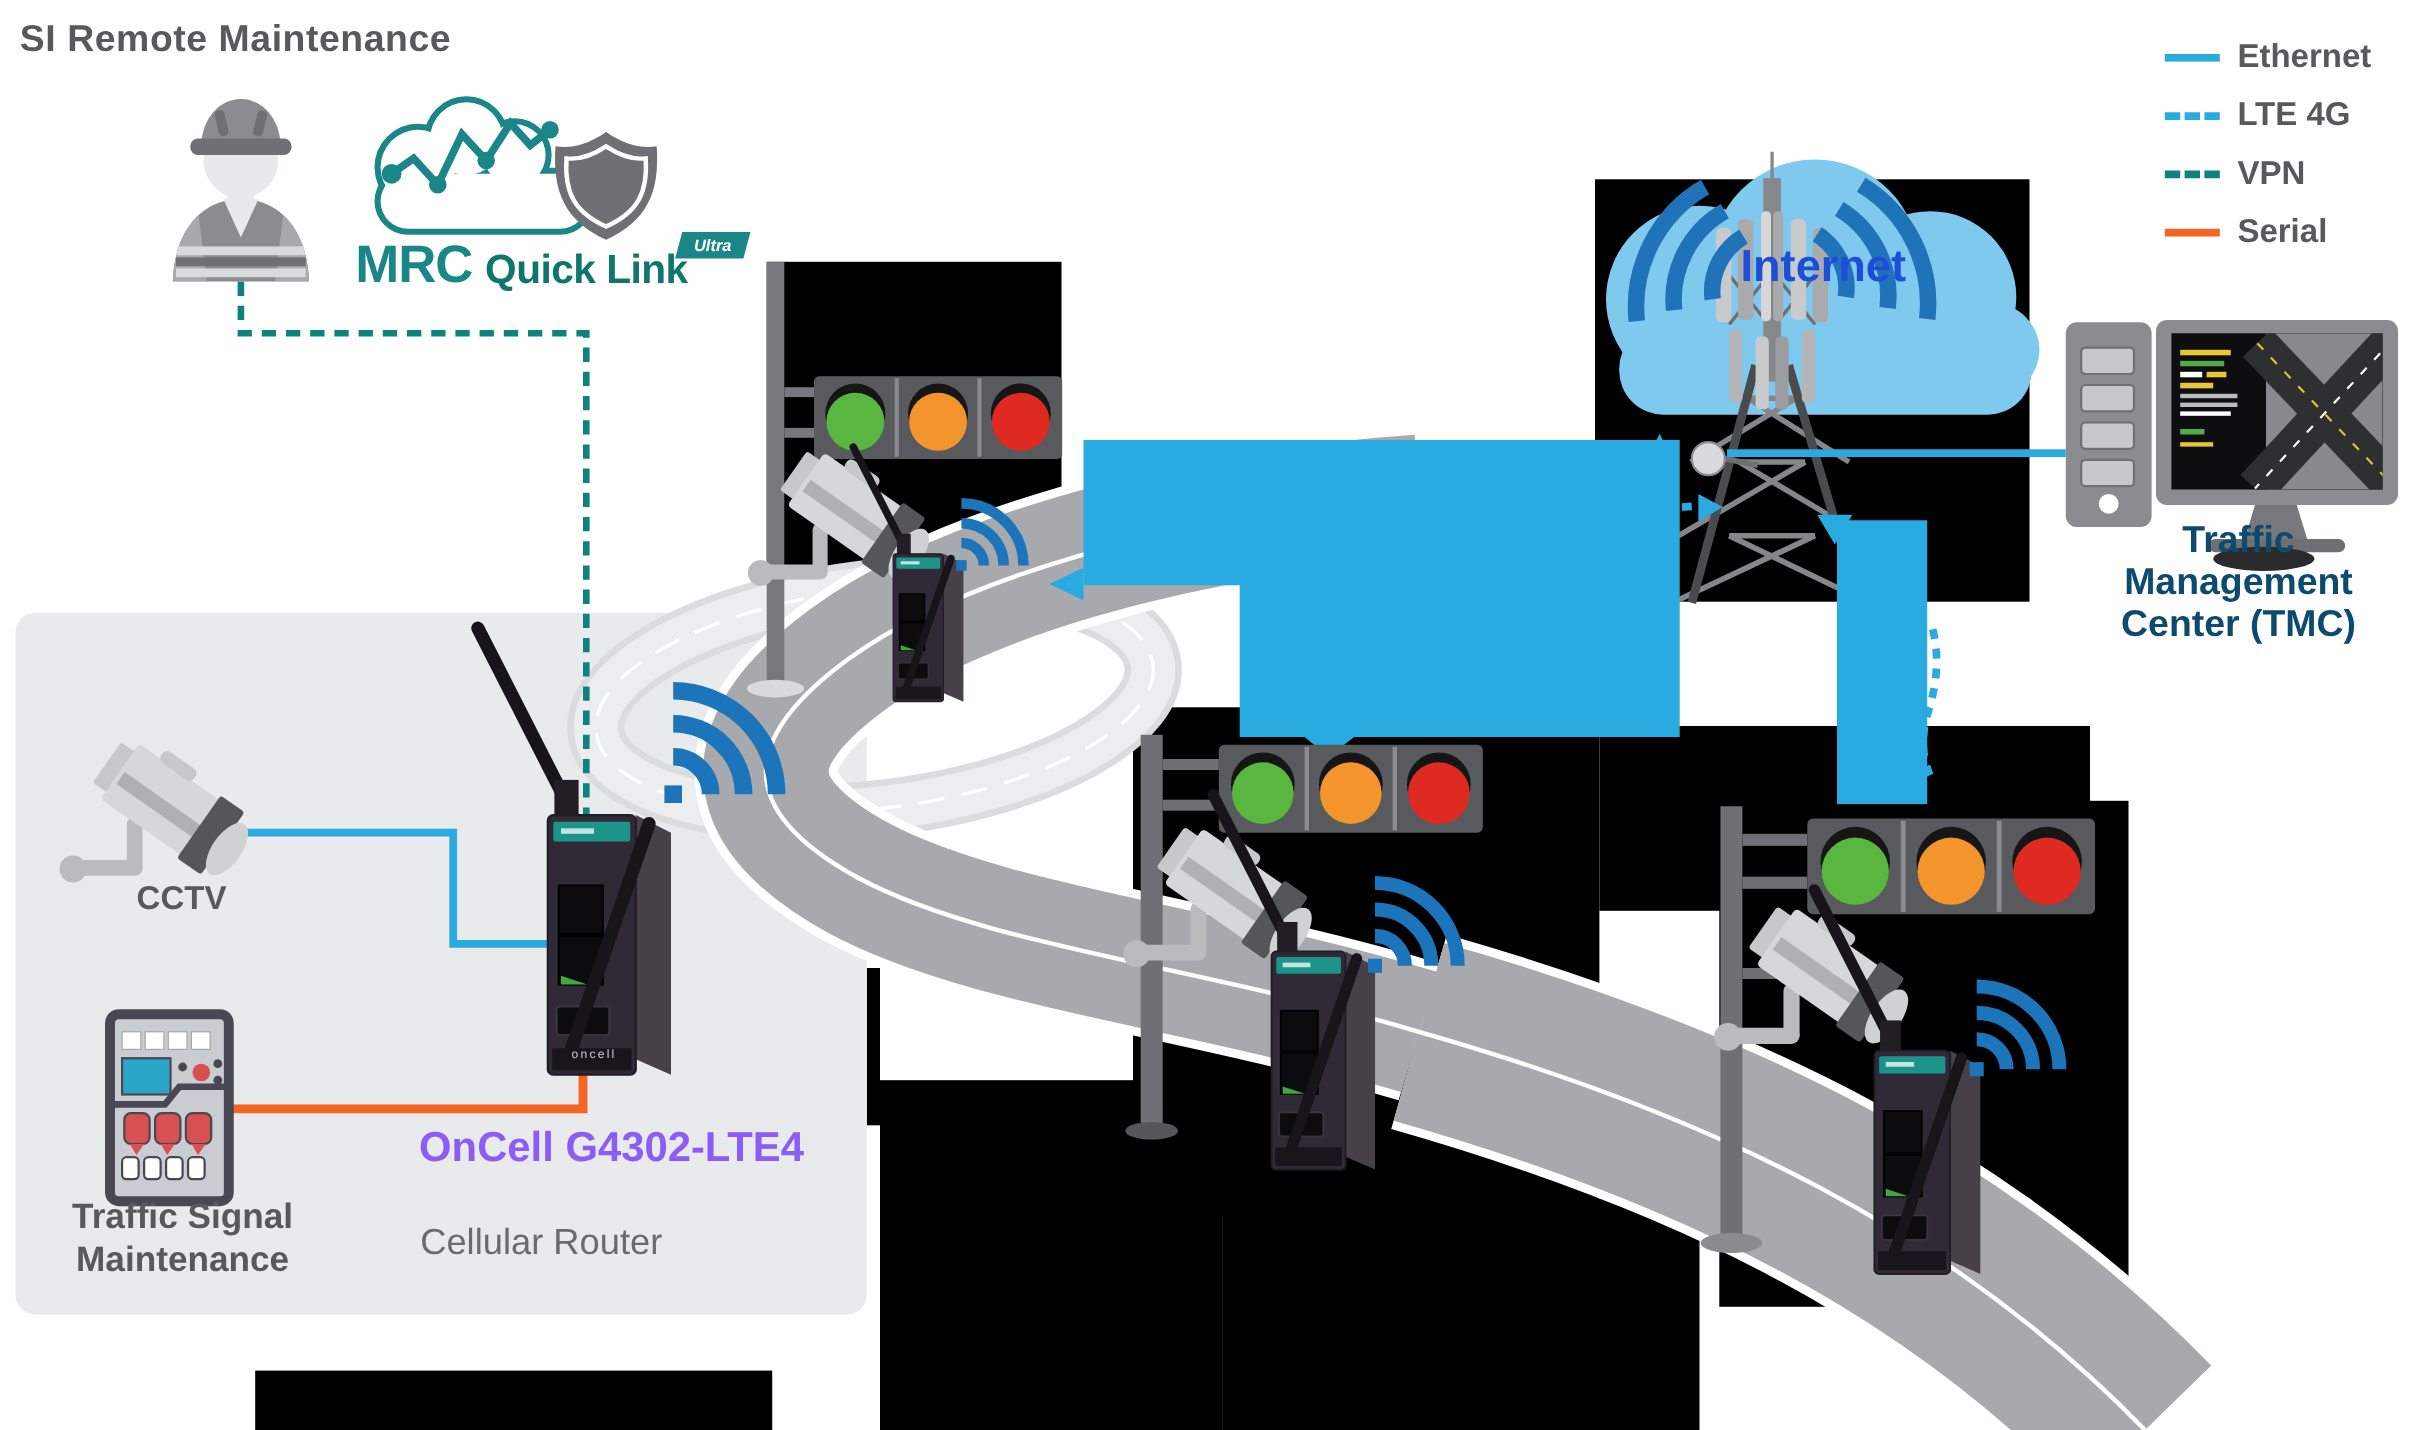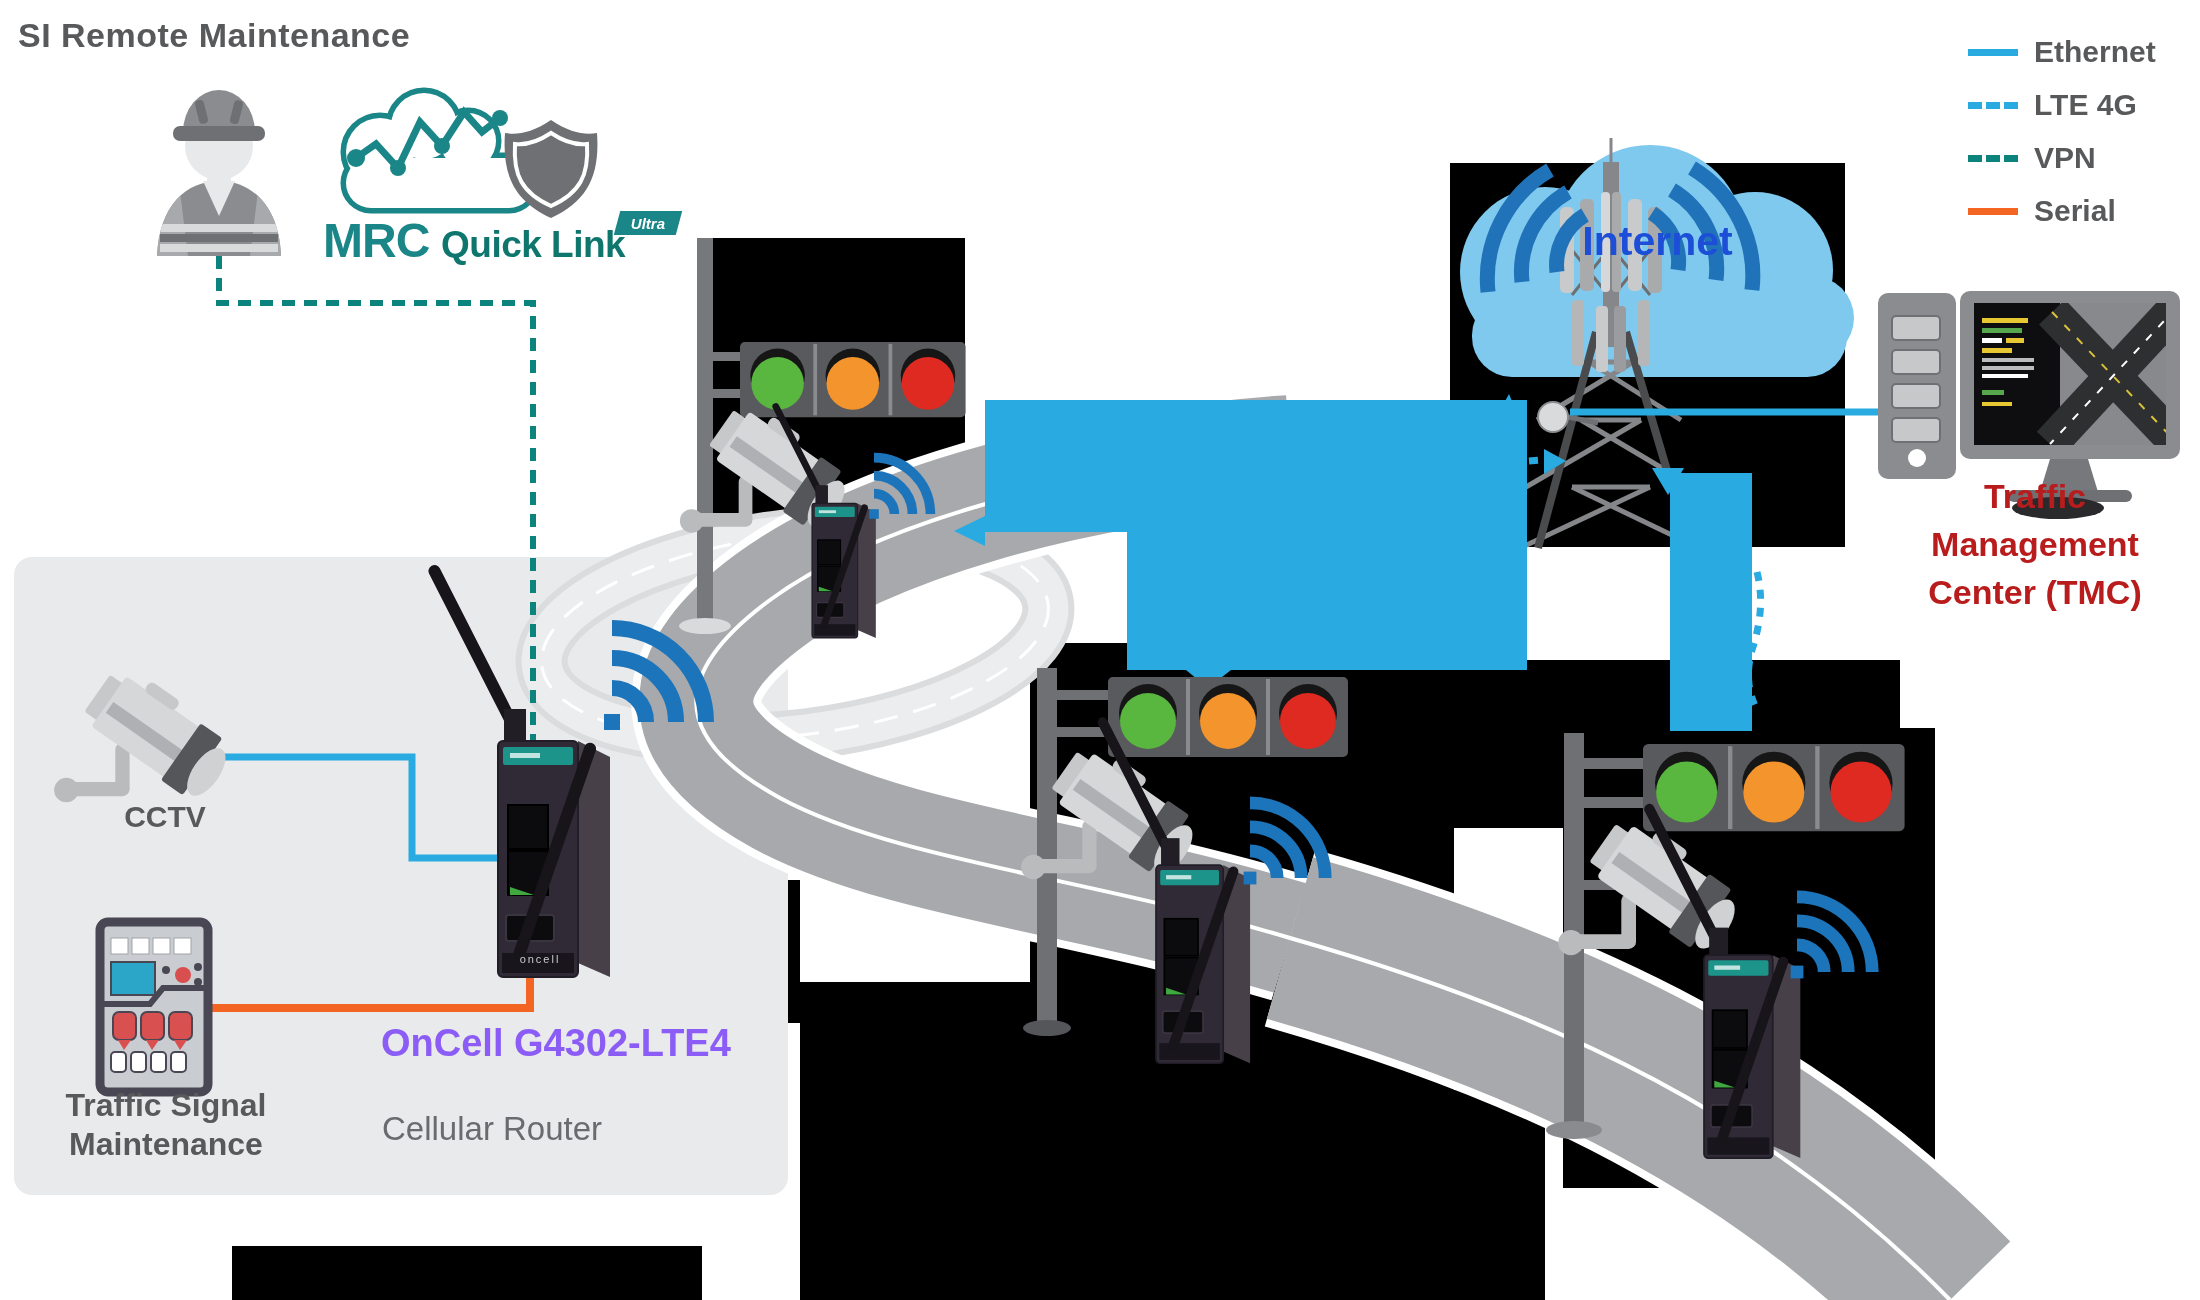--- a/index.html
+++ b/index.html
@@ -16,21 +16,21 @@
   .leg-line.vpn{border-top-color:#0C837D;}
   .leg-line.serial{border-top-color:#F26522;}
   .leg-label{font-size:30px;font-weight:700;color:#58595B;}
   
   #mrc-brand{left:323px;top:213px;font-size:48px;font-weight:900;color:#1B8688;letter-spacing:-1px;}
   #mrc-product{left:441px;top:224px;font-size:37px;font-weight:700;color:#0f766e;letter-spacing:-.5px;}
   #mrc-ultra{left:617px;top:211px;width:62px;height:24px;background:#1B8688;transform:skewX(-15deg);
              display:flex;align-items:center;justify-content:center;}
   #mrc-ultra span{transform:skewX(15deg);color:#fff;font-size:15px;font-weight:700;font-style:italic;}
   #internet-label{left:1535px;top:218px;width:245px;text-align:center;font-size:41px;font-weight:700;color:#1d4ed8;}
-  #tmc-label{left:1880px;top:472px;width:310px;text-align:center;font-size:34px;font-weight:700;color:#b91c1c;line-height:48px;}
+  #tmc-label{left:1880px;top:472px;width:310px;text-align:center;font-size:34px;font-weight:700;color:#0c4a6e;line-height:38px;}
   #cctv-label{left:60px;top:800px;width:210px;text-align:center;font-size:30px;font-weight:700;color:#58595B;}
   #tsc-label{left:36px;top:1086px;width:260px;text-align:center;font-size:32px;font-weight:700;color:#58595B;line-height:39px;}
   #oncell-title{left:381px;top:1022px;font-size:38px;font-weight:700;color:#8b5cf6;}
   #oncell-sub{left:382px;top:1110px;font-size:33px;font-weight:400;color:#6A6B6E;}
   #router-brand{left:500px;top:953px;width:80px;text-align:center;font-size:11px;color:#C9CBCD;letter-spacing:2px;}
 </style>
 </head>
 <body>
 
 <svg class="stage" width="2200" height="1300" viewBox="0 0 2200 1300" xmlns="http://www.w3.org/2000/svg">

